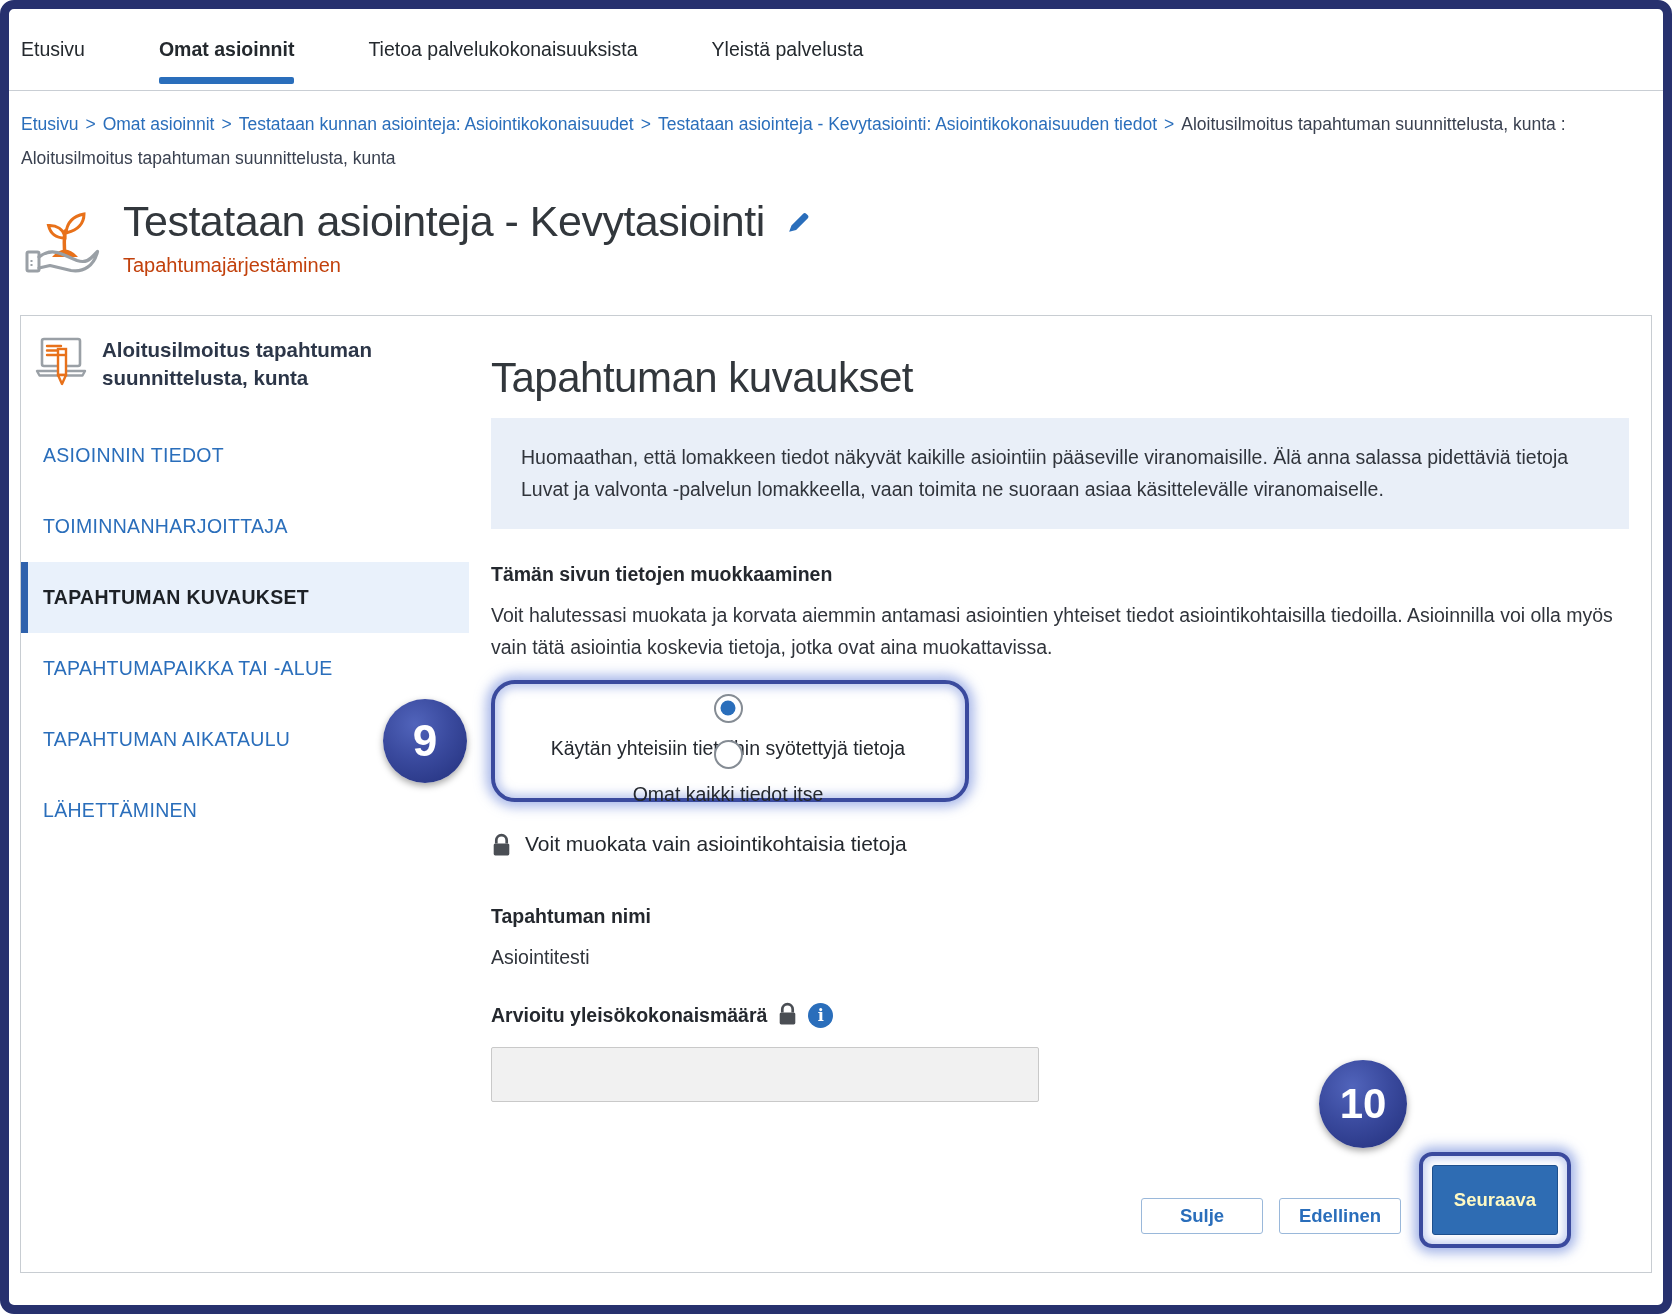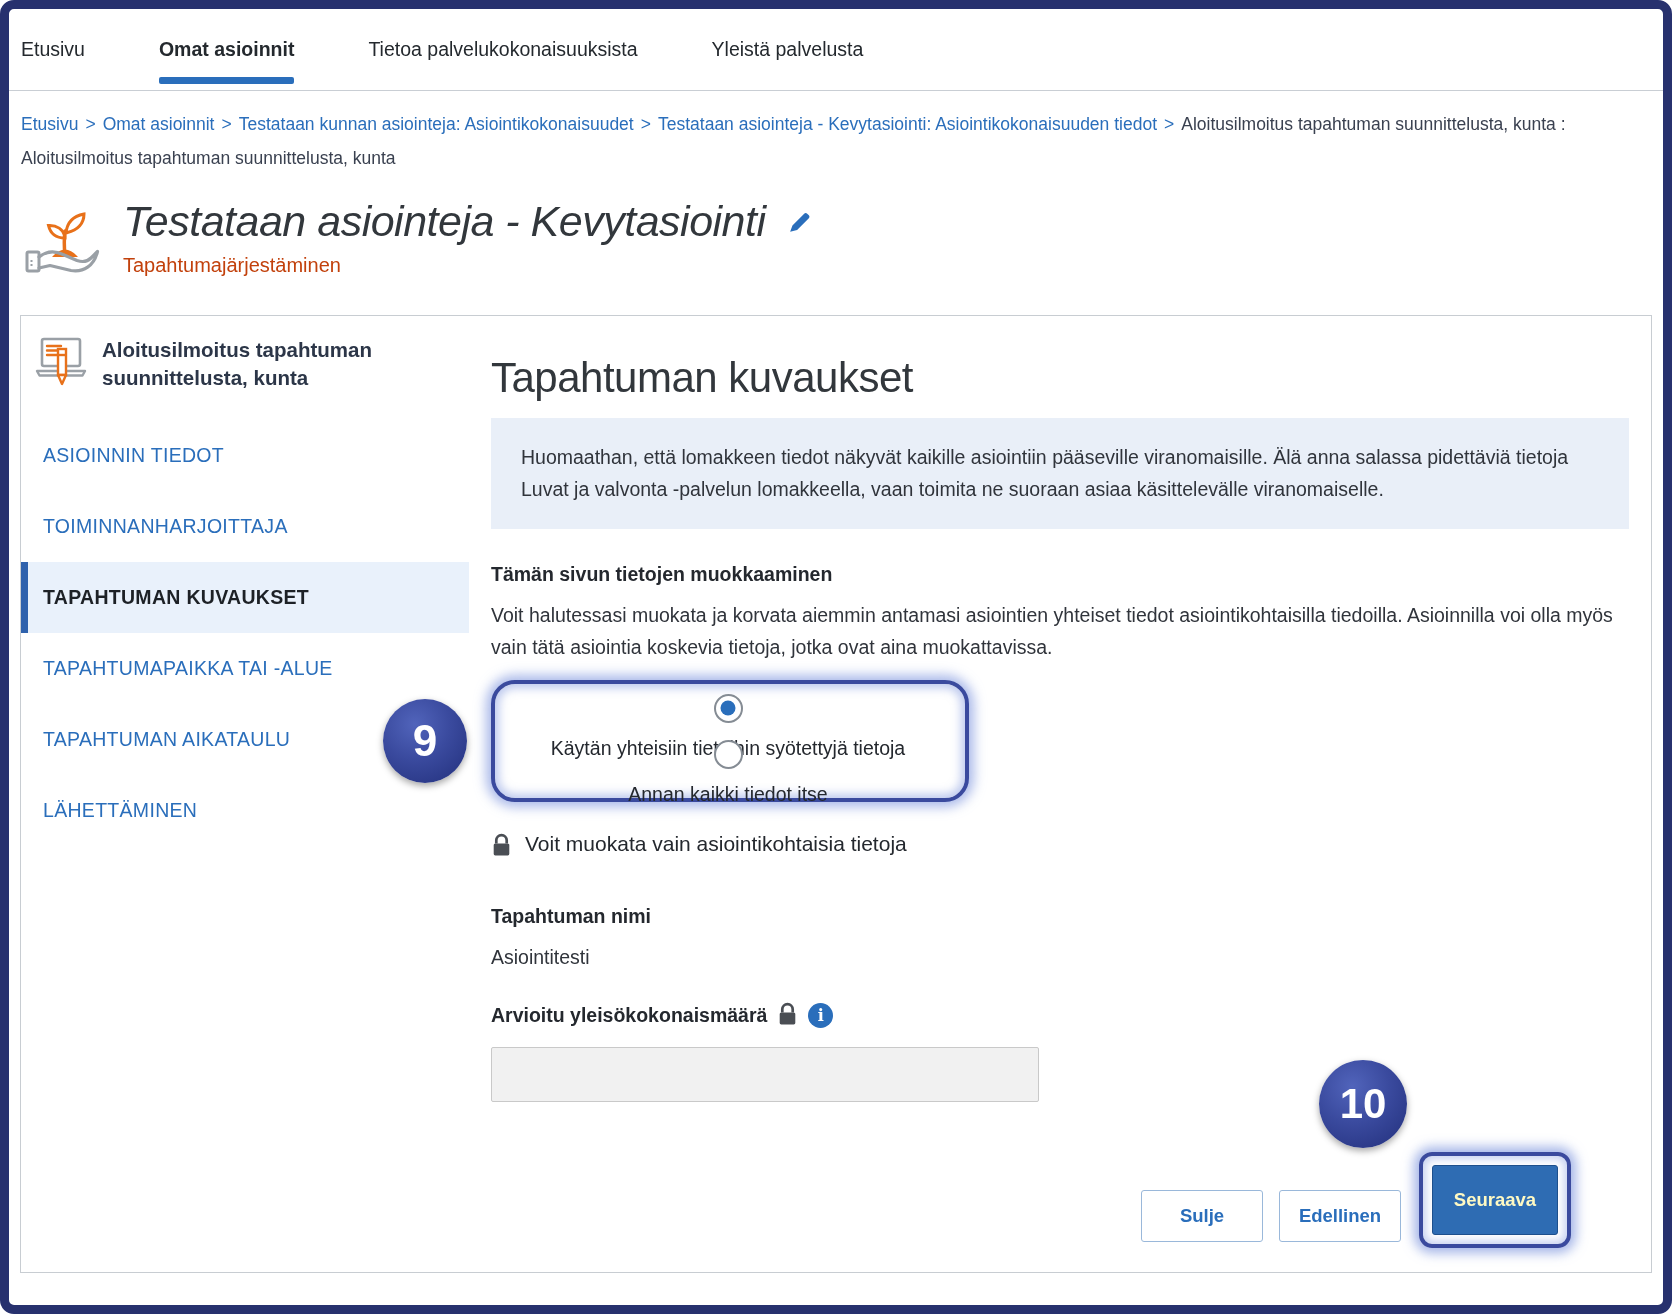--- a/index.html
+++ b/index.html
@@ -32,21 +32,21 @@
   .breadcrumb { padding:16px 30px 0 12px; font-size:17.5px; line-height:1.95; max-width:1640px; }
   .crumb-link { color:#2a6ebb; text-decoration:none; cursor:pointer; }
   .crumb-sep { color:#2a6ebb; margin:0 7px; }
   .crumb-current { color:#3a4150; }
 
   
   .pagehead { display:flex; align-items:flex-start; padding:22px 0 0 14px; }
   .hand-icon { flex-shrink:0; margin-top:8px; }
   .pagehead-text { margin-left:16px; }
   .title-row { display:flex; align-items:center; }
-  .page-title { font-size:43px; font-weight:400; color:#32373c; letter-spacing:-0.5px;font-style:italic; }
+  .page-title { font-size:43px; font-weight:400; color:#32373c; letter-spacing:-0.5px; }
   .edit-pencil { margin-left:20px; margin-top:6px; cursor:pointer; }
   .page-subtitle { font-size:20px; color:#c2410c; margin-top:8px; }
 
   
   .card {
     display:flex; margin:22px 11px 0 11px; height:958px;
     border:1px solid #c8cdd2; background:#fff;
   }
 
   
@@ -113,21 +113,21 @@
     font-size:16px; font-weight:700; font-family:"DejaVu Serif", serif; cursor:pointer;
   }
   .text-input {
     margin-top:16px; width:548px; height:55px;
     background:#f1f1f1; border:1px solid #c9c9c9; border-radius:2px;
   }
 
   
   .actions { display:flex; justify-content:flex-end; align-items:center; gap:16px; margin-top:50px; padding-right:58px; }
   .btn {
-    height:52px; min-width:122px; padding:0 18px;
+    height:36px; min-width:122px; padding:0 18px;
     background:#fff; border:1px solid #9ab8da; border-radius:3px;
     color:#2a6ebb; font-weight:700; font-size:18.5px; font-family:inherit; cursor:pointer;margin-top:32px;
   }
   .next-ring {
     position:relative; margin-left:2px;
     border:4px solid #3a4a9e; border-radius:13px; padding:9px;
     box-shadow: 0 0 12px 5px rgba(124,148,221,0.70),
                 inset 0 0 8px 3px rgba(124,148,221,0.45);
   }
   .btn-primary {
@@ -212,21 +212,21 @@
       <div class="section-desc">Voit halutessasi muokata ja korvata aiemmin antamasi asiointien yhteiset tiedot asiointikohtaisilla tiedoilla. Asioinnilla voi olla myös vain tätä asiointia koskevia tietoja, jotka ovat aina muokattavissa.</div>
 
       <div class="radio-callout">
         <div class="badge badge-9">9</div>
         <div class="radio-row">
           <span class="radio checked"></span>
           <span class="radio-label">Käytän yhteisiin tietoihin syötettyjä tietoja</span>
         </div>
         <div class="radio-row">
           <span class="radio"></span>
-          <span class="radio-label">Annan kaikki tiedot itse</span>
+          <span class="radio-label">Omat kaikki tiedot itse</span>
         </div>
       </div>
 
       <div class="lock-note">
         <span>
           <svg width="21" height="26" viewBox="0 0 20 25">
             <path d="M5 11 V8 a5 5 0 0 1 10 0 v3" fill="none" stroke="#4a4e54" stroke-width="2.6"></path>
             <rect x="2.5" y="11" width="15" height="11.5" rx="1.5" fill="#4a4e54"></rect>
           </svg>
         </span>

